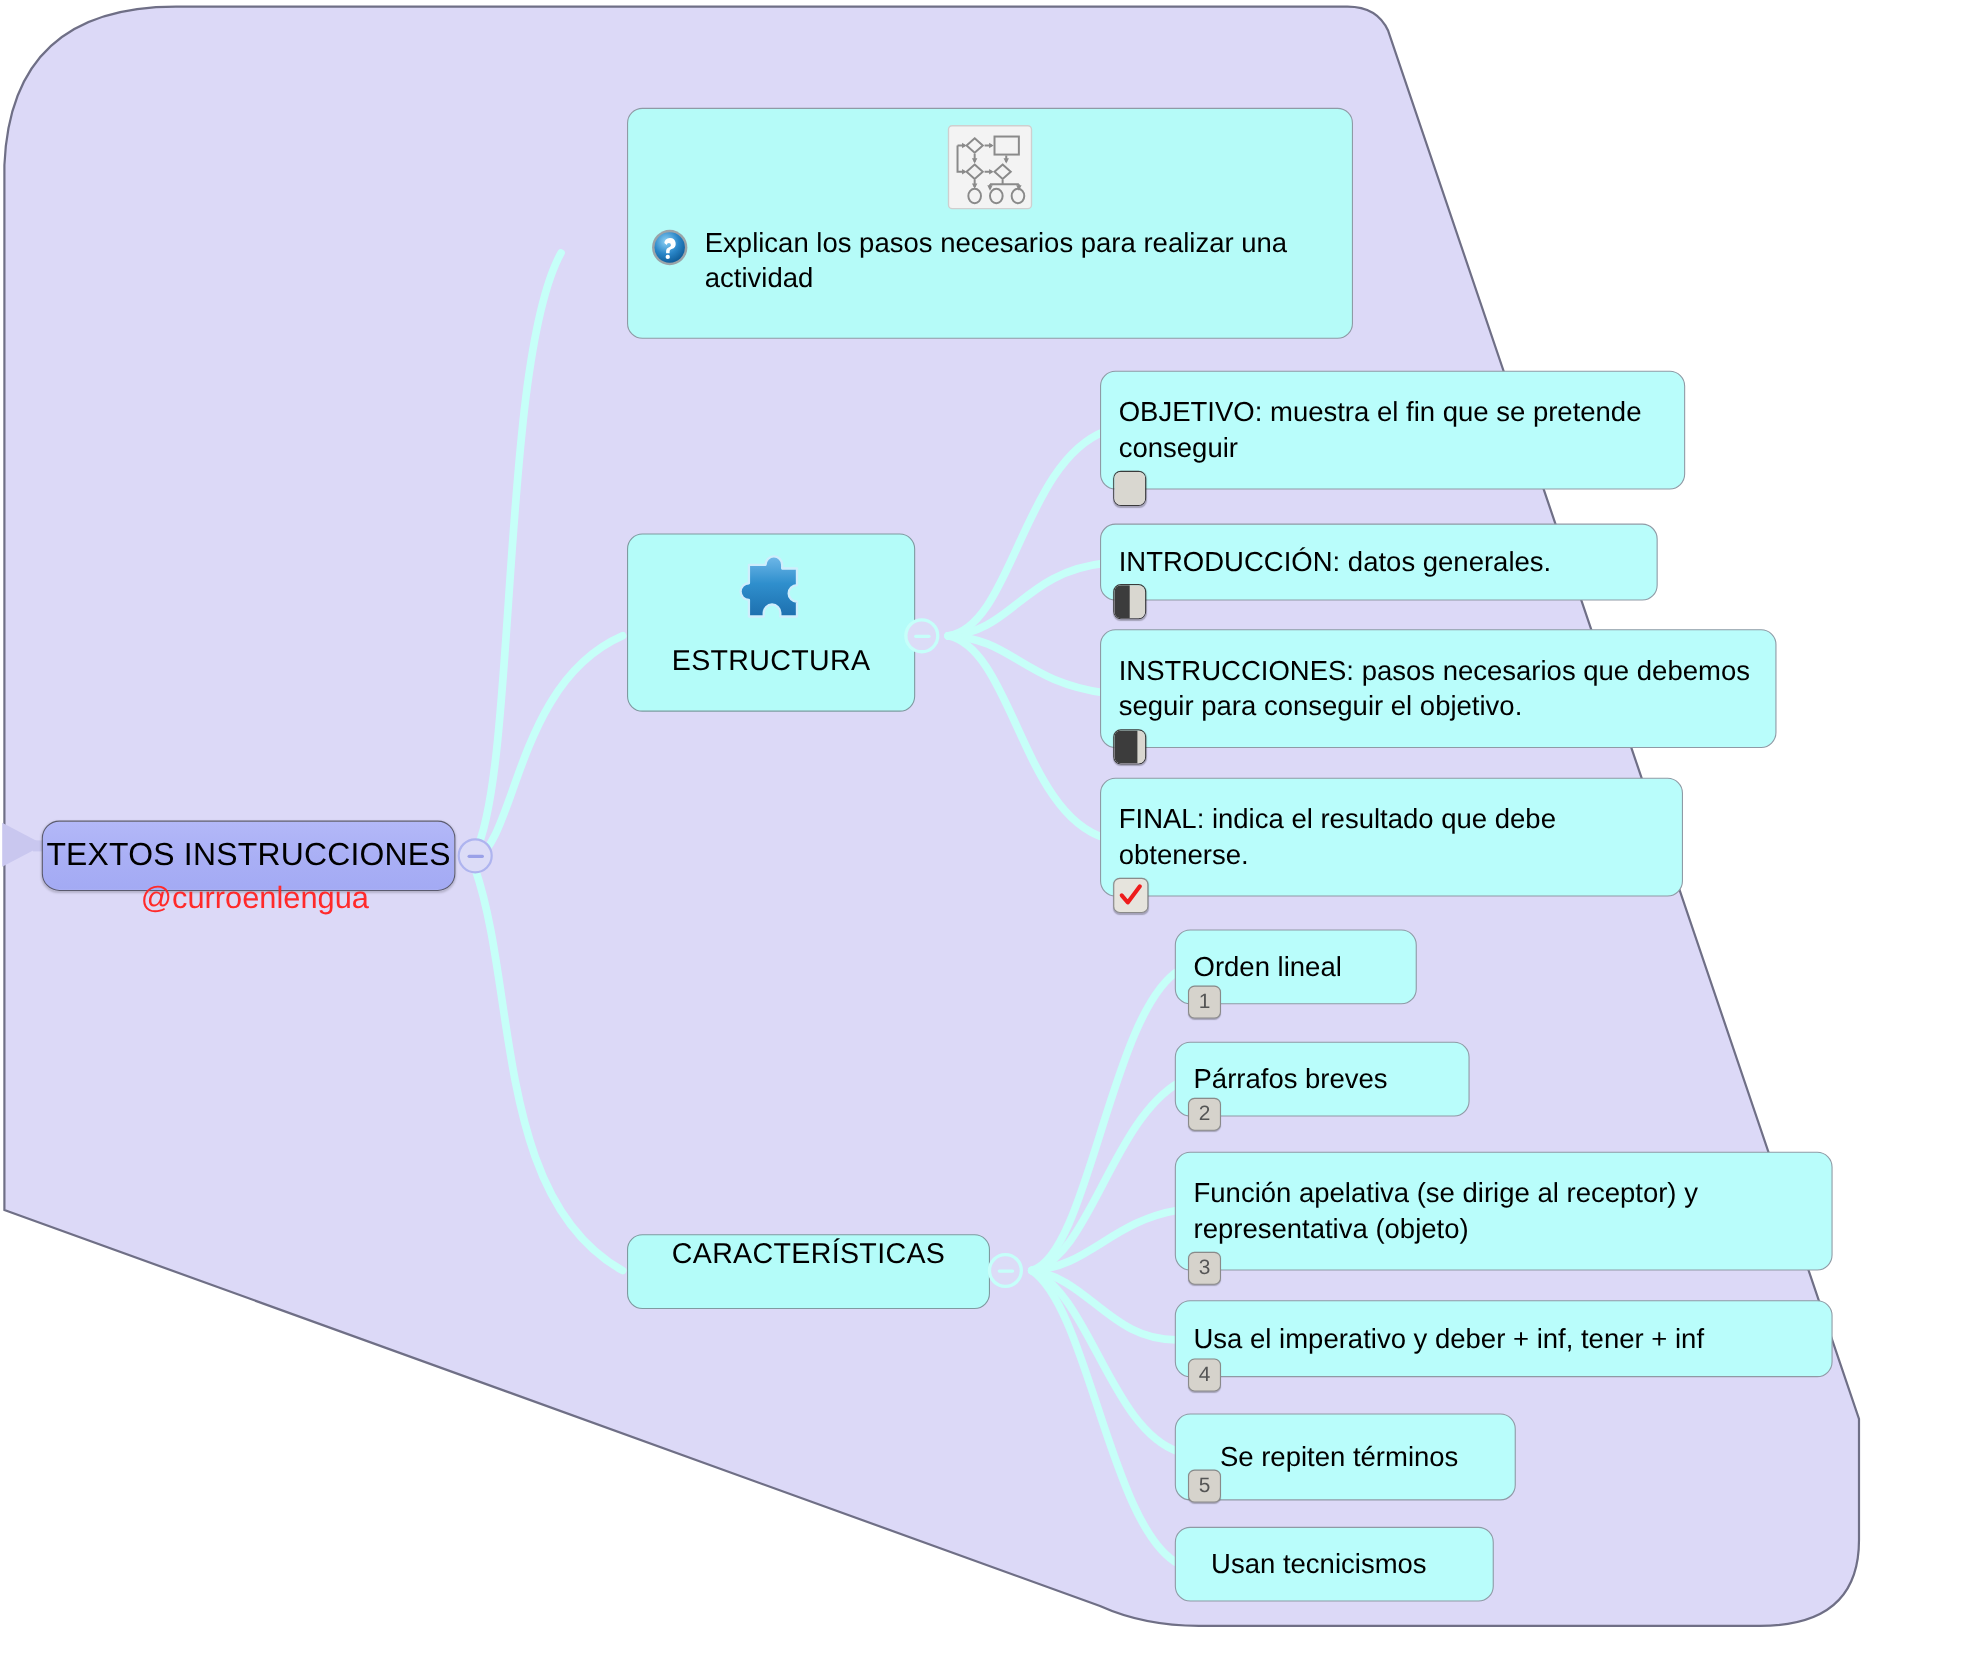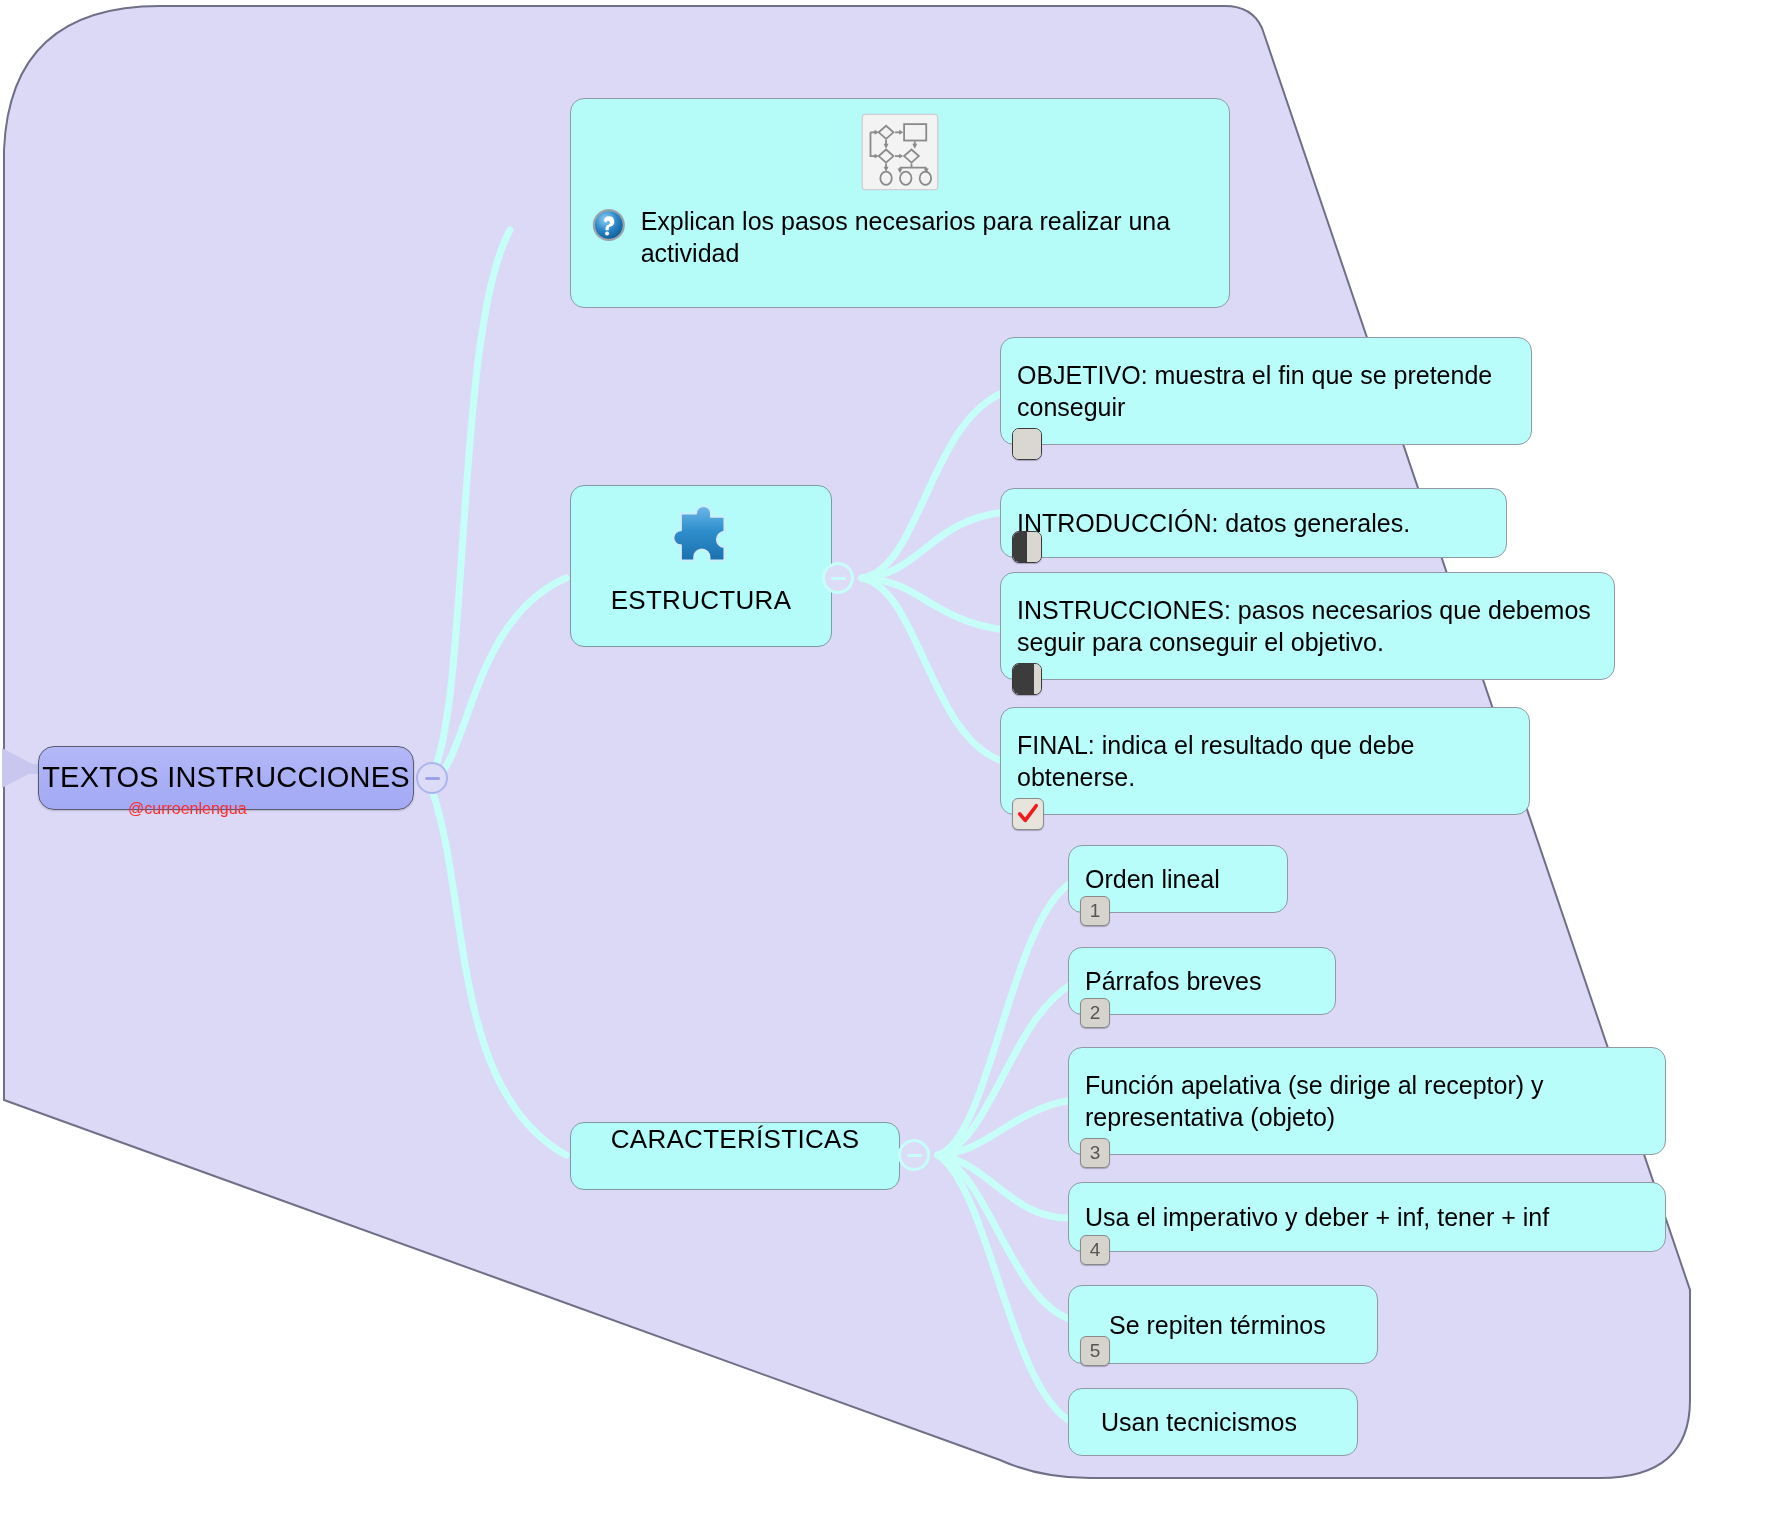--- a/index.html
+++ b/index.html
@@ -50,21 +50,21 @@
   }
   #root-node .node-text {
     font-size: 29px;
     letter-spacing: .2px;
     white-space: nowrap;
   }
 
   .handle-label {
     position: absolute;
     color: #ff2a2a;
-    font-size: 16px;
+    font-size: 28px;
     white-space: nowrap;
   }
 
   
   .branch-node {
     align-items: center;
     justify-content: flex-start;
     padding-top: 14px;
     border-color: #7f9aa0;
     background: #b4fcf9;
@@ -290,21 +290,21 @@
   </div>
 
   <div class="node leaf" style="left:1000px; top:337px; width:532px; height:108px;">
     <span class="node-text">OBJETIVO: muestra el fin que se pretende conseguir</span>
   </div>
   <div class="prog" style="left:1012px; top:428px;">
     <div class="rest" style="width:100%"></div>
     <div class="fill" style="width:0%"></div>
   </div>
 
-  <div class="node leaf" style="left:1000px; top:488px; width:507px; height:70px;">
+  <div class="node leaf" style="left:1000px; top:476px; width:507px; height:70px;">
     <span class="node-text">INTRODUCCIÓN: datos generales.</span>
   </div>
   <div class="prog" style="left:1012px; top:531px;">
     <div class="rest" style="width:100%"></div>
     <div class="fill" style="width:50%"></div>
   </div>
 
   <div class="node leaf" style="left:1000px; top:572px; width:615px; height:108px;">
     <span class="node-text">INSTRUCCIONES: pasos necesarios que debemos seguir para conseguir el objetivo.</span>
   </div>

